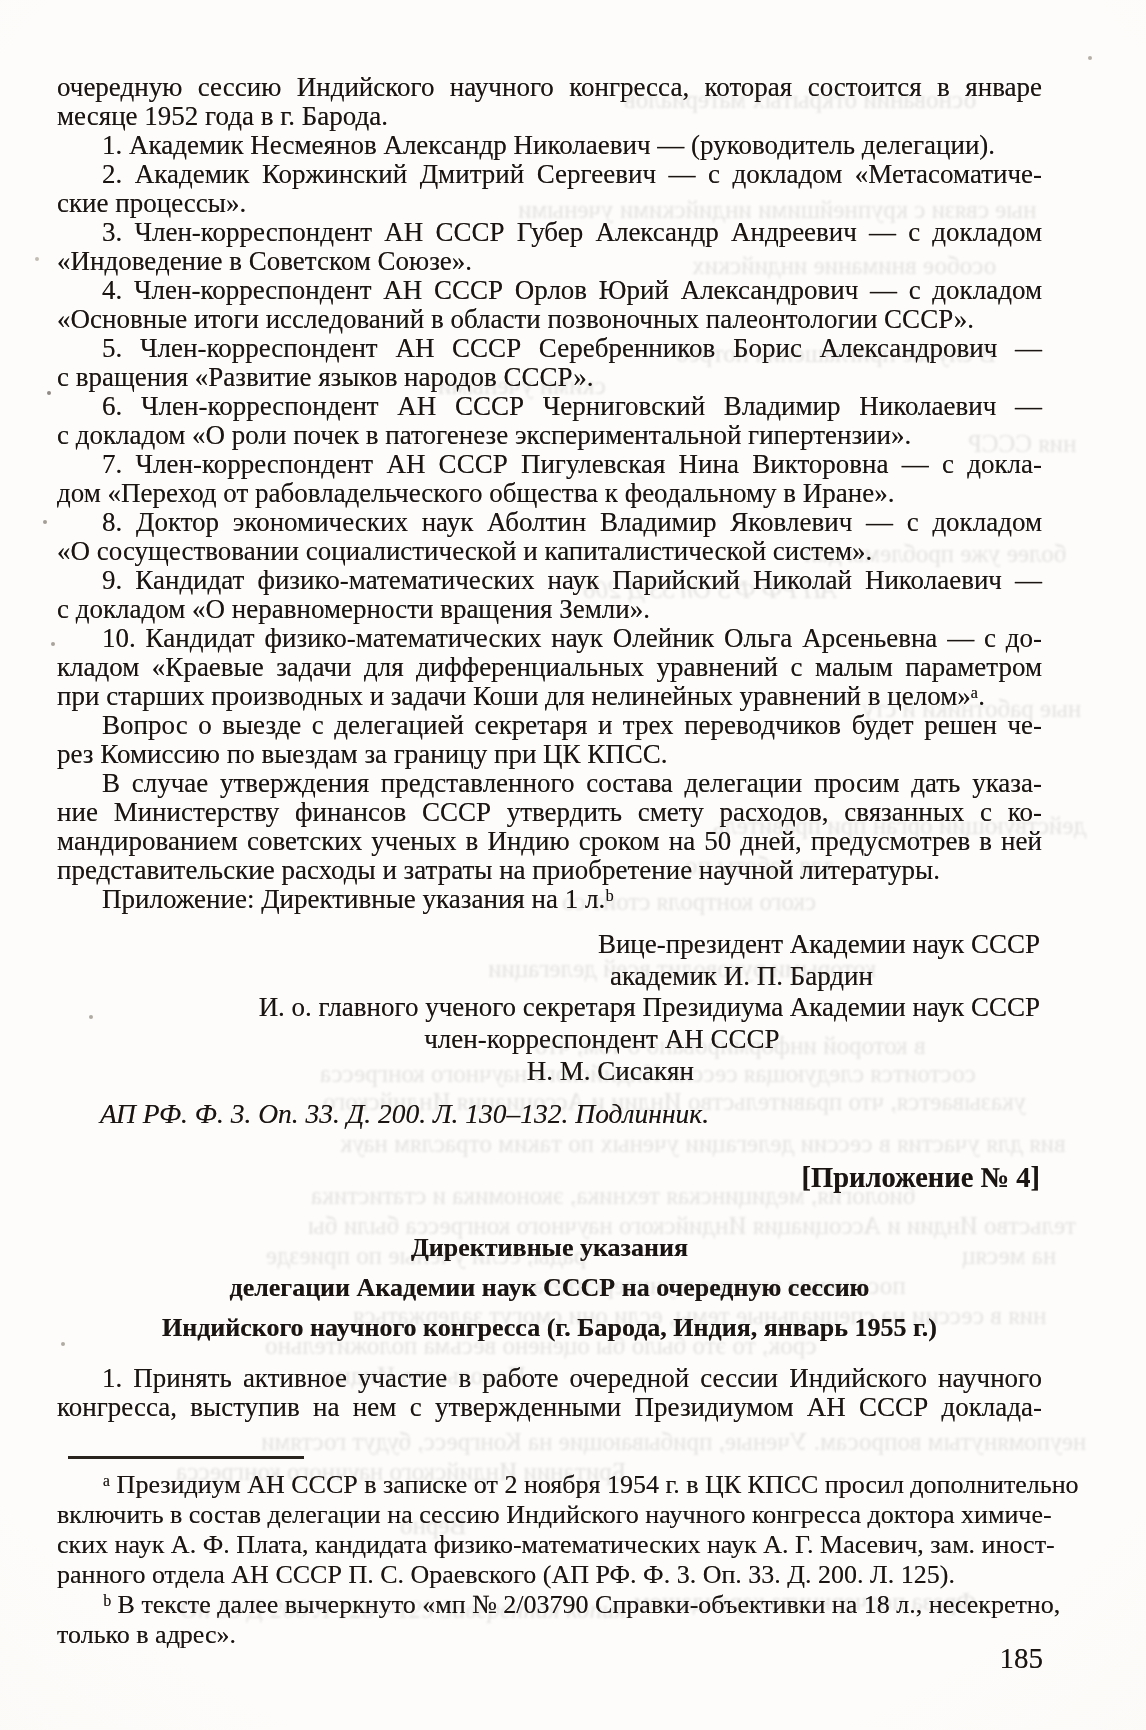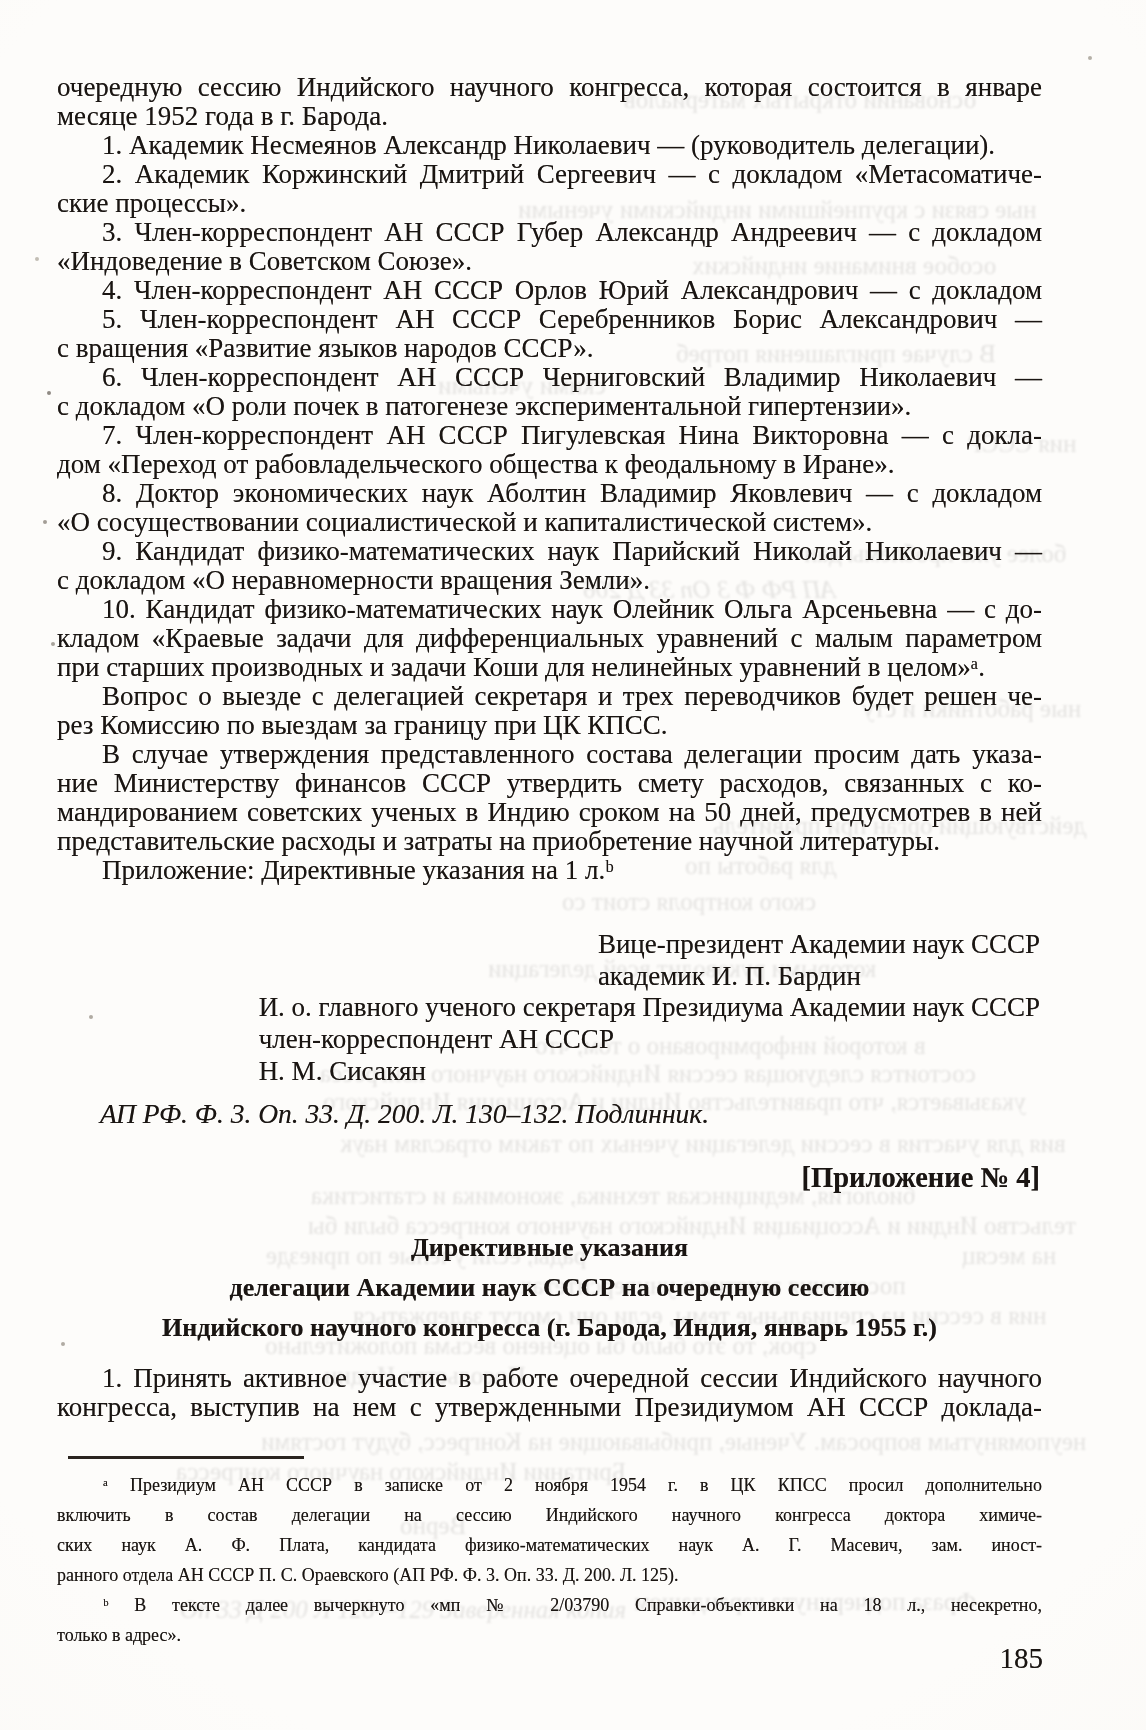--- a/index.html
+++ b/index.html
@@ -19,24 +19,24 @@
     white-space:nowrap;
     text-align:justify;
     text-align-last:justify;
     overflow:visible;
   }
   .l.end{text-align-last:left;}
   .l.ind{text-indent:45px;}
   .block{position:absolute;left:57px;width:985px;}
   .main-text{top:73px;font-size:27px;line-height:29px;}
   .body2{top:1364px;font-size:27px;line-height:29px;}
-  .foot{top:1470px;font-size:18px;line-height:30px;}
+  .foot{top:1470px;font-size:26px;line-height:30px;}
   .foot .l.ind{text-indent:46px;}
   
-  .sig{position:absolute;right:106px;text-align:left;font-size:27px;line-height:32px;}
+  .sig{position:absolute;right:106px;text-align:center;font-size:27px;line-height:32px;}
   .sig1{top:928px;}
   .sig2{top:991px;}
   .s-line{display:block;}
   .sig1 .s2{margin-right:155px;}
   .sig2 .s2{margin-right:95px;}
   .sig2 .s3{margin-right:78px;}
   
   .arch{position:absolute;left:100px;top:1098px;font-size:27.5px;font-style:italic;}
   
   .annex{position:absolute;right:106px;top:1162px;font-size:28.5px;font-weight:bold;}
@@ -115,20 +115,21 @@
 
   <div class="block main-text">
       <div class="l">очередную сессию Индийского научного конгресса, которая состоится в январе</div>
       <div class="l end">месяце 1952 года в г. Барода.</div>
       <div class="l ind end">1. Академик Несмеянов Александр Николаевич — (руководитель делегации).</div>
       <div class="l ind">2. Академик Коржинский Дмитрий Сергеевич — с докладом «Метасоматиче-</div>
       <div class="l end">ские процессы».</div>
       <div class="l ind">3. Член-корреспондент АН СССР Губер Александр Андреевич — с докладом</div>
       <div class="l end">«Индоведение в Советском Союзе».</div>
       <div class="l ind">4. Член-корреспондент АН СССР Орлов Юрий Александрович — с докладом</div>
+      <div class="l end">«Основные итоги исследований в области позвоночных палеонтологии СССР».</div>
       <div class="l ind">5. Член-корреспондент АН СССР Серебренников Борис Александрович —</div>
       <div class="l end">с вращения «Развитие языков народов СССР».</div>
       <div class="l ind">6. Член-корреспондент АН СССР Черниговский Владимир Николаевич —</div>
       <div class="l end">с докладом «О роли почек в патогенезе экспериментальной гипертензии».</div>
       <div class="l ind">7. Член-корреспондент АН СССР Пигулевская Нина Викторовна — с докла-</div>
       <div class="l end">дом «Переход от рабовладельческого общества к феодальному в Иране».</div>
       <div class="l ind">8. Доктор экономических наук Аболтин Владимир Яковлевич — с докладом</div>
       <div class="l end">«О сосуществовании социалистической и капиталистической систем».</div>
       <div class="l ind">9. Кандидат физико-математических наук Парийский Николай Николаевич —</div>
       <div class="l end">с докладом «О неравномерности вращения Земли».</div>

